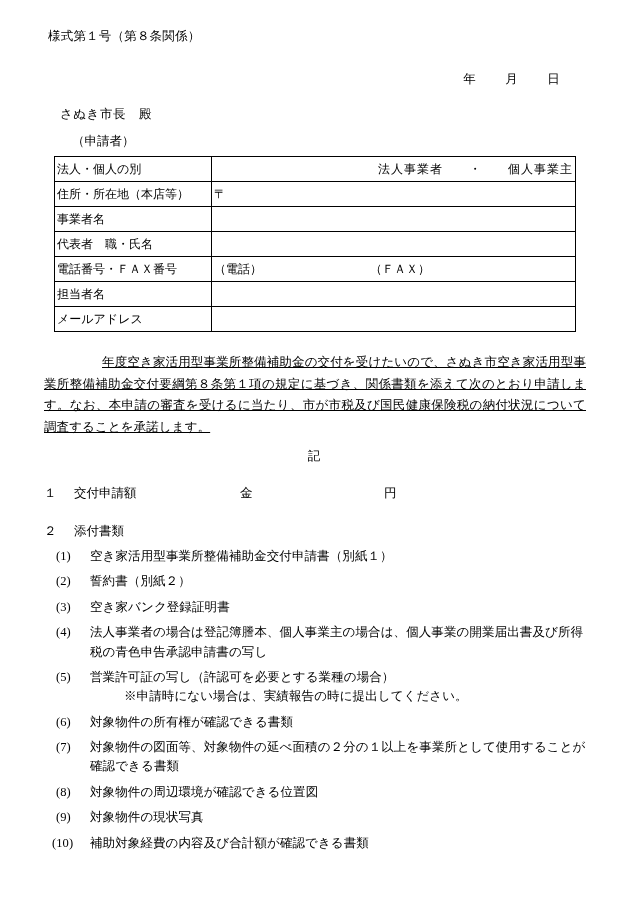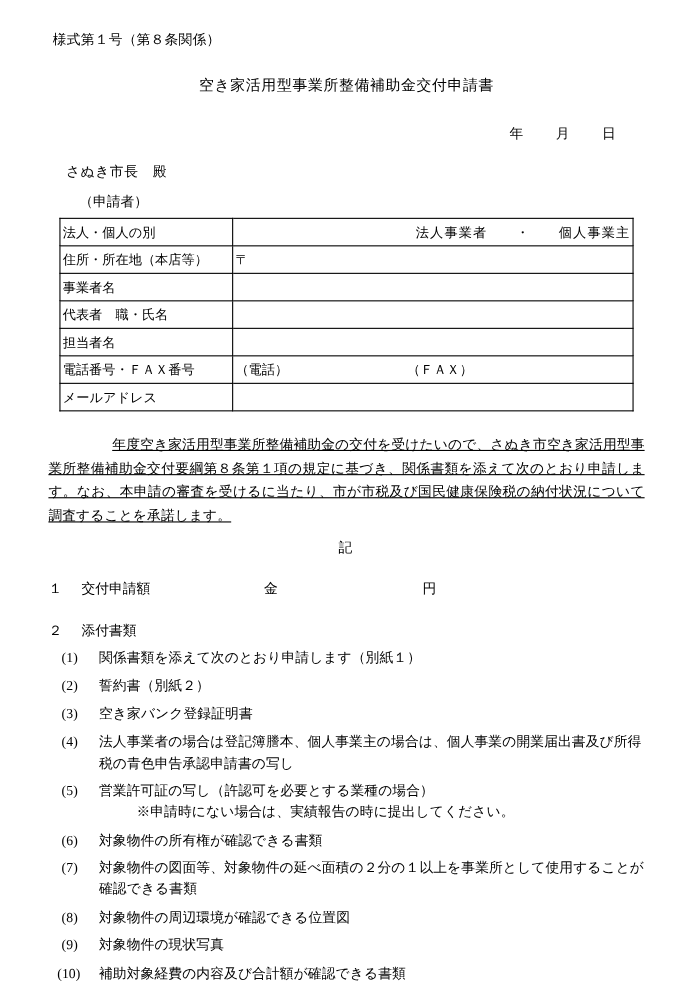--- a/index.html
+++ b/index.html
@@ -138,21 +138,20 @@
     padding-left: 34px;
   }
 </style>
 </head>
 <body>
 
 <div class="page">
 
   <div class="form-no">様式第１号（第８条関係）</div>
 
-  <div class="doc-title">空き家活用型事業所整備補助金交付申請書</div>
 
   <div class="date-line">
     <span>年</span>
     <span class="sp-l">月</span>
     <span class="sp-l">日</span>
   </div>
 
   <div class="addressee">さぬき市長　殿</div>
 
   <div class="applicant-label">（申請者）</div>
@@ -169,26 +168,26 @@
       </tr>
       <tr>
         <td class="label-cell">事業者名</td>
         <td></td>
       </tr>
       <tr>
         <td class="label-cell">代表者　職・氏名</td>
         <td></td>
       </tr>
       <tr>
-        <td class="label-cell">担当者名</td>
-        <td></td>
-      </tr>
-      <tr>
         <td class="label-cell">電話番号・ＦＡＸ番号</td>
         <td>（電話）　　　　　　　　　（ＦＡＸ）</td>
+      </tr>
+      <tr>
+        <td class="label-cell">担当者名</td>
+        <td></td>
       </tr>
       <tr>
         <td class="label-cell">メールアドレス</td>
         <td></td>
       </tr>
     </tbody>
   </table>
 
   <div class="body-para"><span class="indent"></span><span>年度空き家活用型事業所整備補助金の交付を受けたいので、さぬき市空き家活用型事業所整備補助金交付要綱第８条第１項の規定に基づき、関係書類を添えて次のとおり申請します。なお、本申請の審査を受けるに当たり、市が市税及び国民健康保険税の納付状況について調査することを承諾します。</span></div>
 
@@ -201,21 +200,21 @@
     <span class="en">円</span>
   </div>
 
   <div class="item2">
     <span class="n">２</span>
     <span class="t">添付書類</span>
   </div>
 
   <ol class="attach">
     <li>
-      <span class="num">(1)</span><span>関係書類を添えて次のとおり申請します（別紙１）</span>
+      <span class="num">(1)</span><span>空き家活用型事業所整備補助金交付申請書（別紙１）</span>
     </li>
     <li>
       <span class="num">(2)</span><span>誓約書（別紙２）</span>
     </li>
     <li>
       <span class="num">(3)</span><span>空き家バンク登録証明書</span>
     </li>
     <li>
       <span class="num">(4)</span><span>法人事業者の場合は登記簿謄本、個人事業主の場合は、個人事業の開業届出書及び所得税の青色申告承認申請書の写し</span>
     </li>

